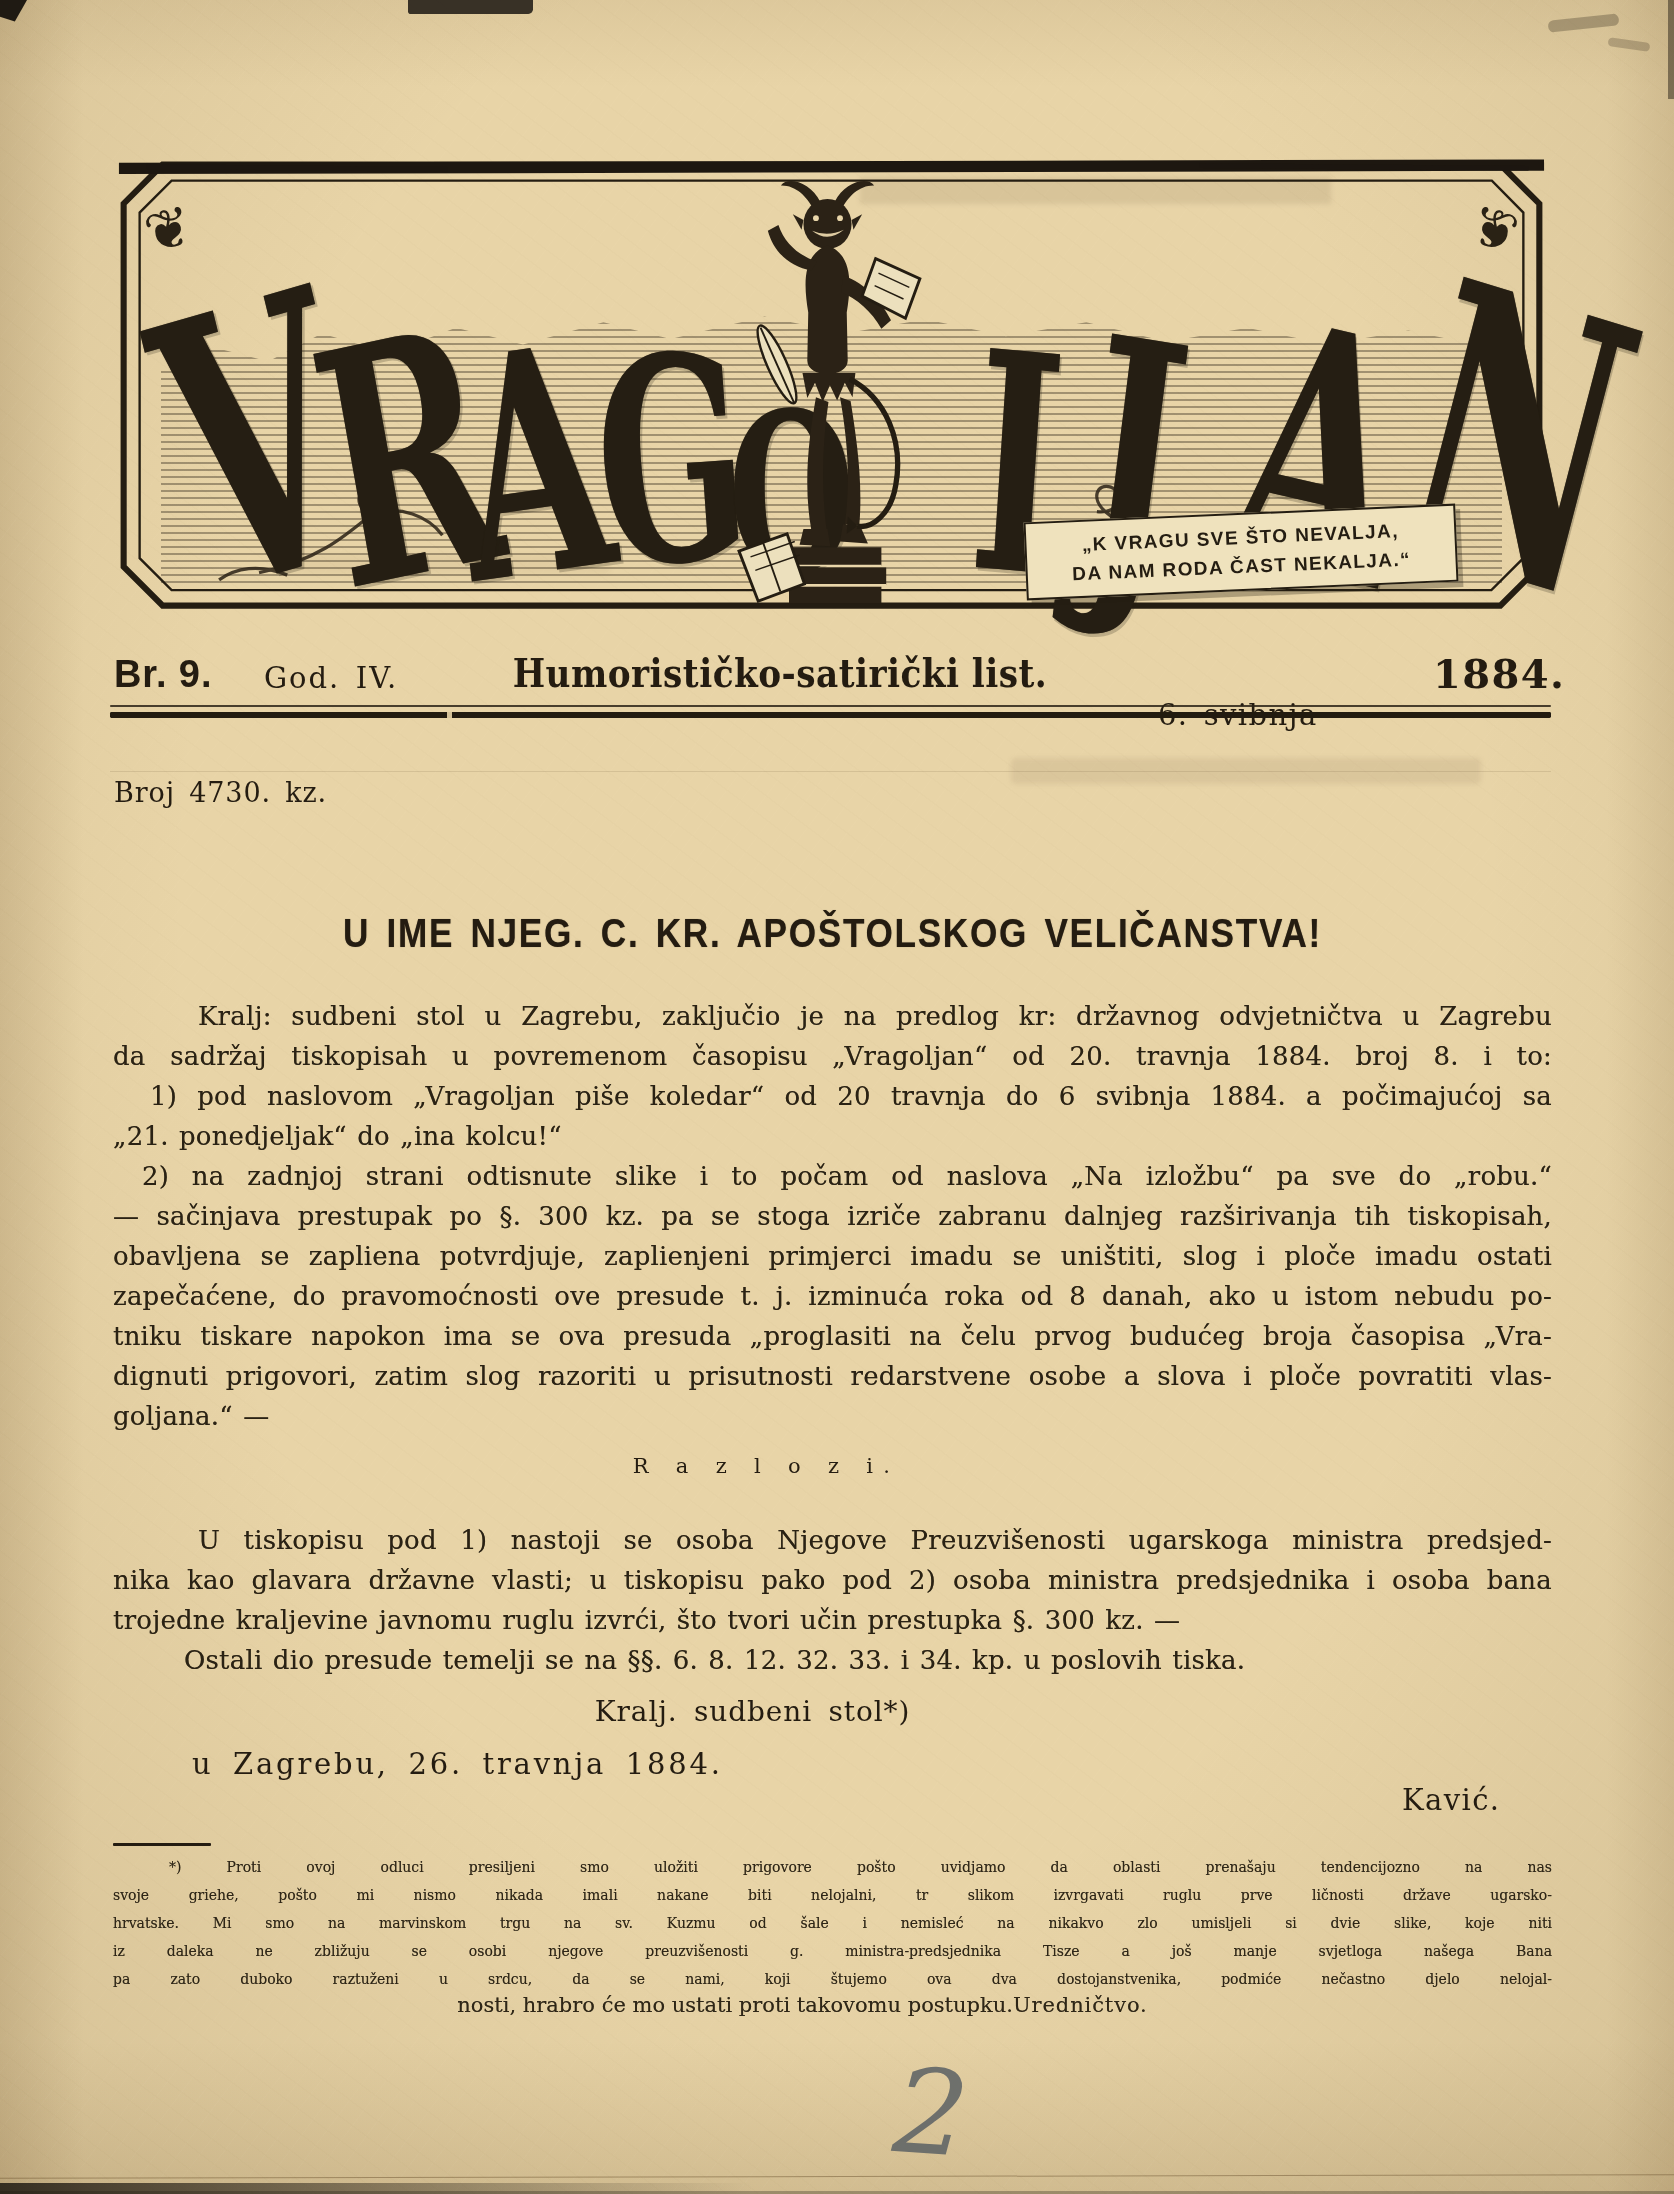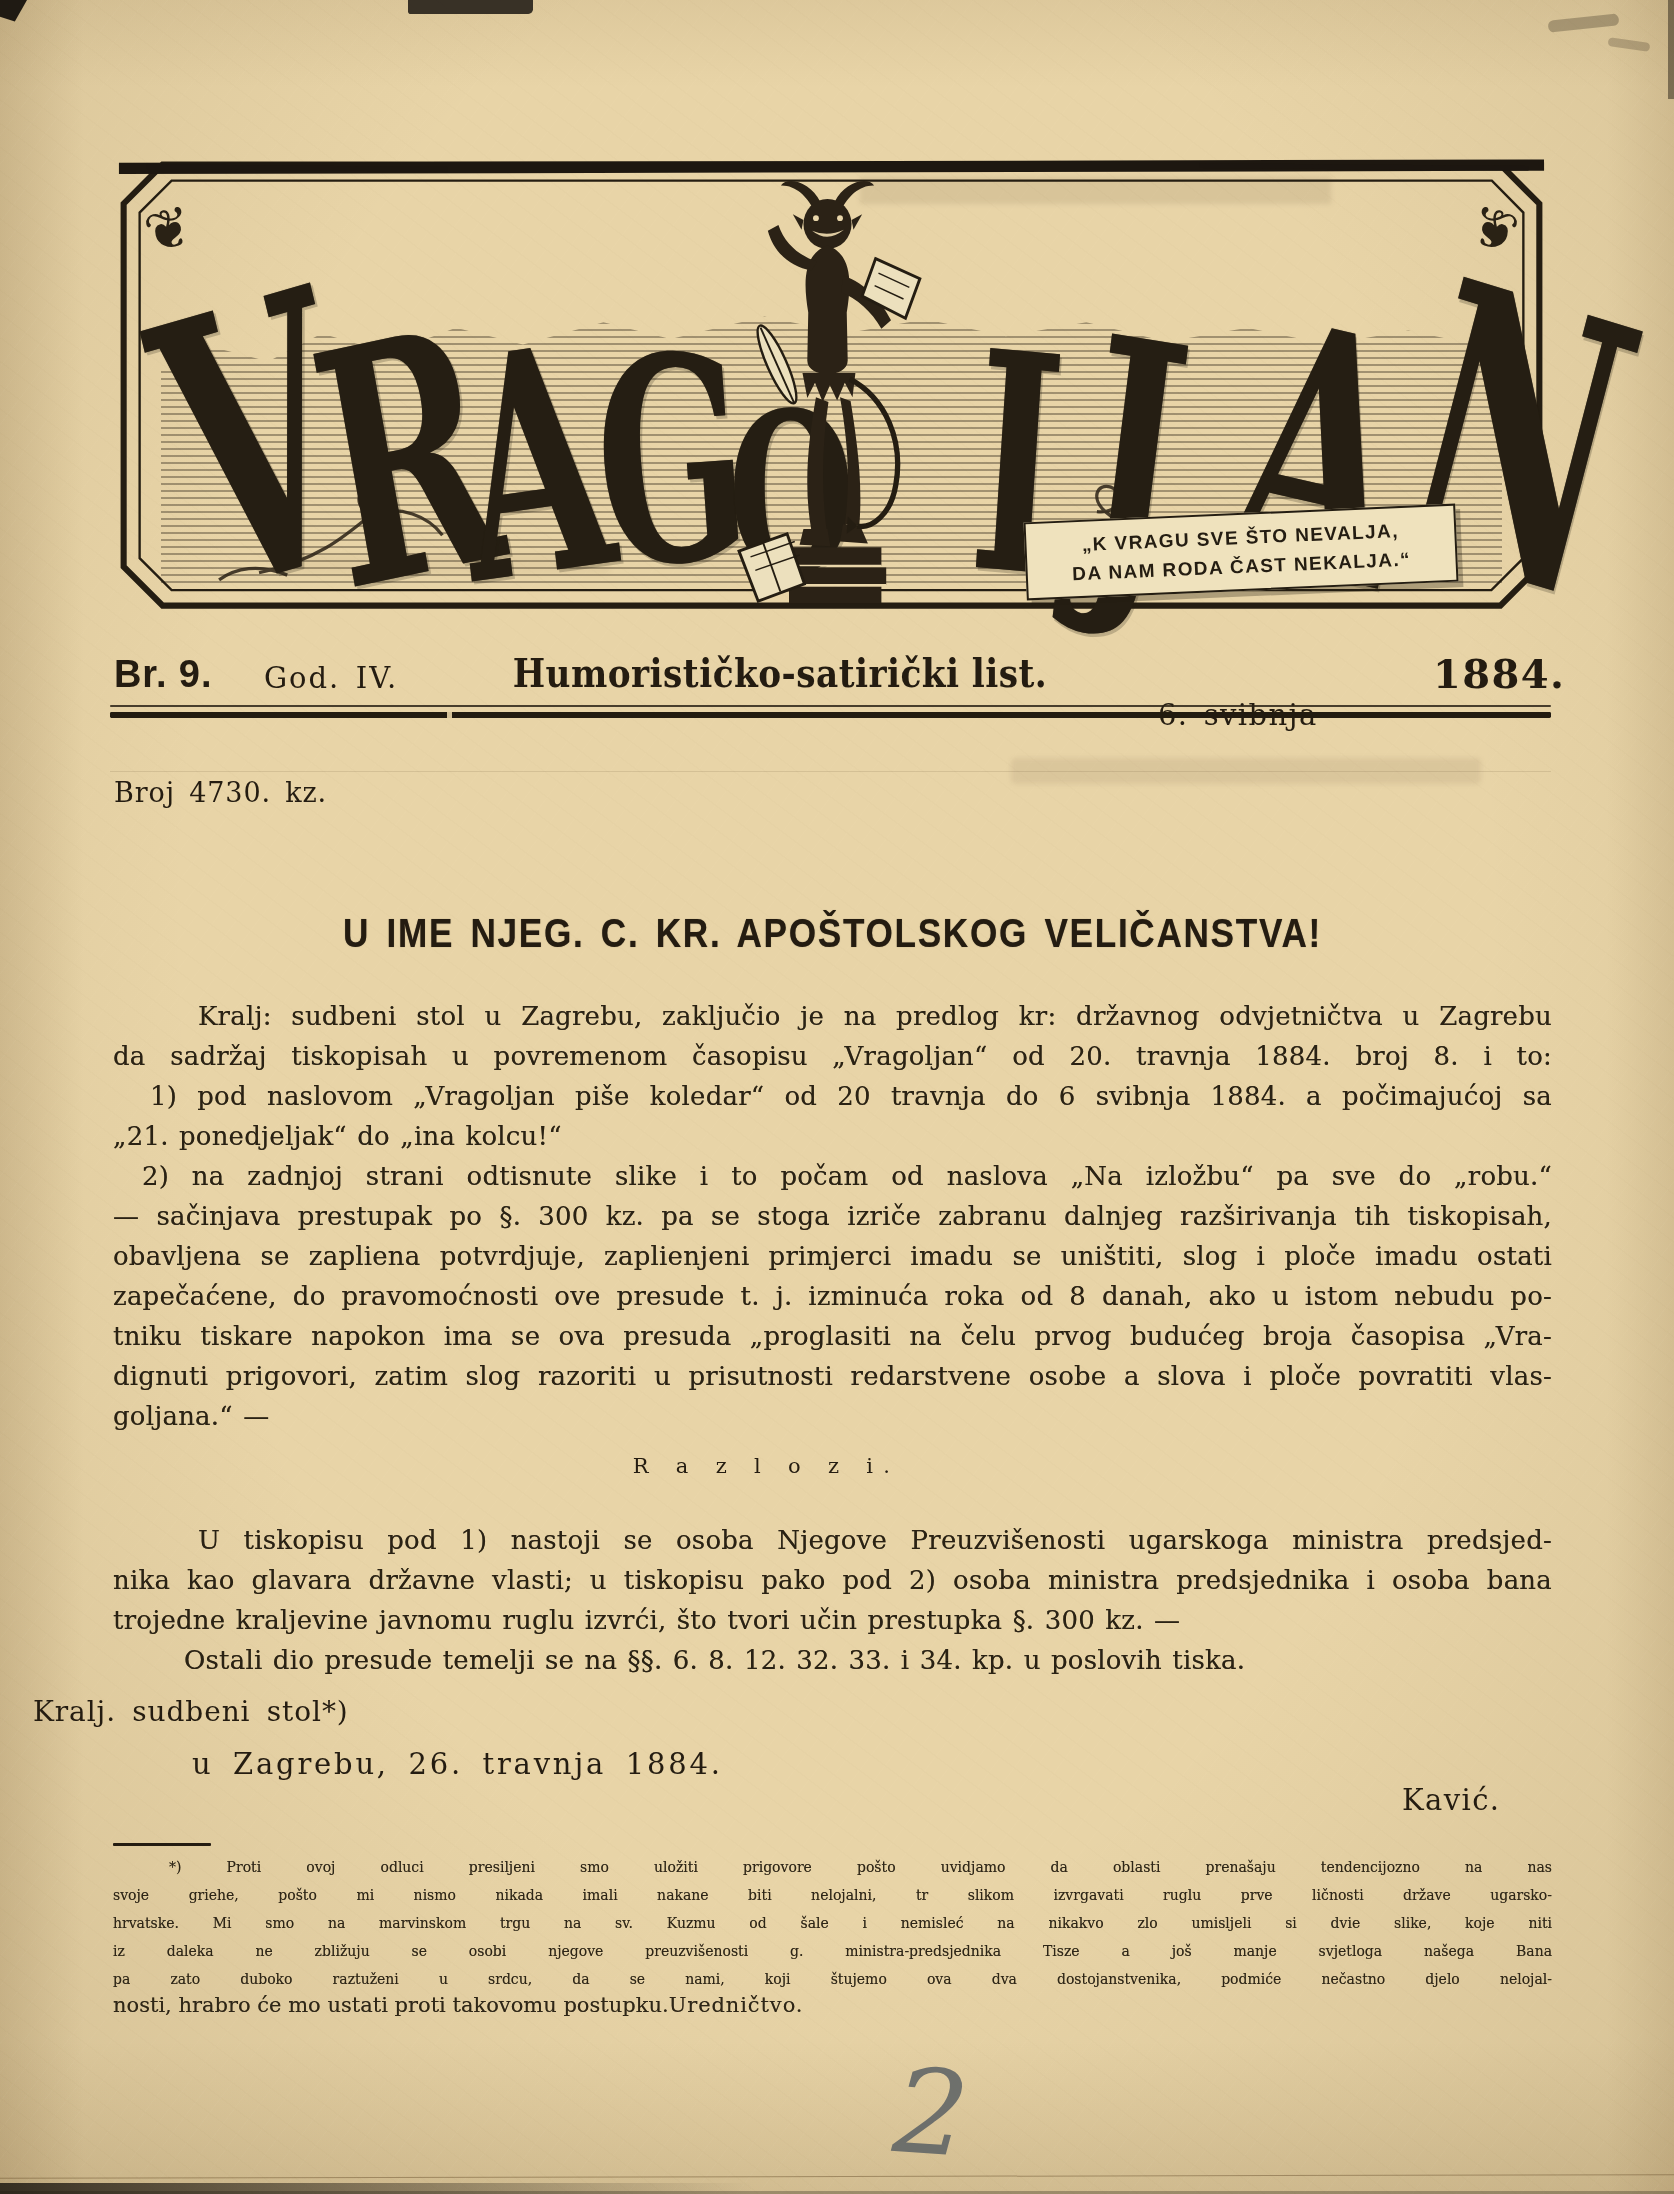--- a/index.html
+++ b/index.html
@@ -85,33 +85,33 @@
   #para2{top:1520px;}
   #para1 .bl:nth-child(1){text-indent:85px;}
   #para1 .bl:nth-child(3){text-indent:37px;}
   #para1 .bl:nth-child(5){text-indent:29px;}
   #para1 .bl:nth-child(4), #para1 .bl:nth-child(11){text-align-last:auto;}
   #para2 .bl:nth-child(1){text-indent:85px;}
   #para2 .bl:nth-child(4){text-indent:71px;text-align-last:auto;}
   #para2 .bl:nth-child(3){text-align-last:auto;}
   .razlozi{position:absolute;left:113px;top:1454px;width:1439px;text-align:center;font-size:21px;letter-spacing:10.3px;
     transform:translateX(-66px);}
-  .court-line{position:absolute;left:113px;top:1695px;width:1439px;font-size:28px;word-spacing:6.6px;
+  .court-line{position:absolute;left:113px;top:1695px;width:1439px;text-align:center;font-size:28px;word-spacing:6.6px;
     letter-spacing:0.9px;transform:translateX(-80px);}
   .place-date{position:absolute;left:168px;top:1747px;font-size:29px;letter-spacing:2.8px;word-spacing:7.5px;margin-left:24px;}
   .signature{position:absolute;left:1374px;top:1783px;font-size:29px;letter-spacing:1.4px;margin-left:28px;}
 
   
   .fn-divider{position:absolute;left:113px;top:1843px;width:98px;height:2.8px;background:#241c11;border-radius:0.9px;}
   .footnote{position:absolute;left:113px;top:1853px;width:1439px;font-size:14px;color:#2e2617;
     text-shadow:0 0 0.5px rgba(46,38,23,.5);}
   .footnote .bl{line-height:28px;height:28px;text-align:justify;text-align-last:justify;word-spacing:1.4px;}
   .footnote .bl:nth-child(1){text-indent:56px;}
   .fn-last{position:absolute;left:113px;top:1993px;width:1439px;font-size:21px;color:#2e2617;
-    display:flex;justify-content:flex-start;text-shadow:0 0 0.5px rgba(46,38,23,.5);}
+    display:flex;justify-content:center;text-shadow:0 0 0.5px rgba(46,38,23,.5);}
   .fn-last .fn-right{padding-right:60px;letter-spacing:0.9px;}
 
   .hand-mark{position:absolute;left:875px;top:2050px;width:103px;height:136px;}
   .hand-mark text{font-family:"DejaVu Serif",serif;font-size:250px;font-style:italic;fill:#5f6466;opacity:.88;}
 </style>
 </head>
 <body>
 
 <div class="paper-tone"></div>
 <div class="speckle"></div>

